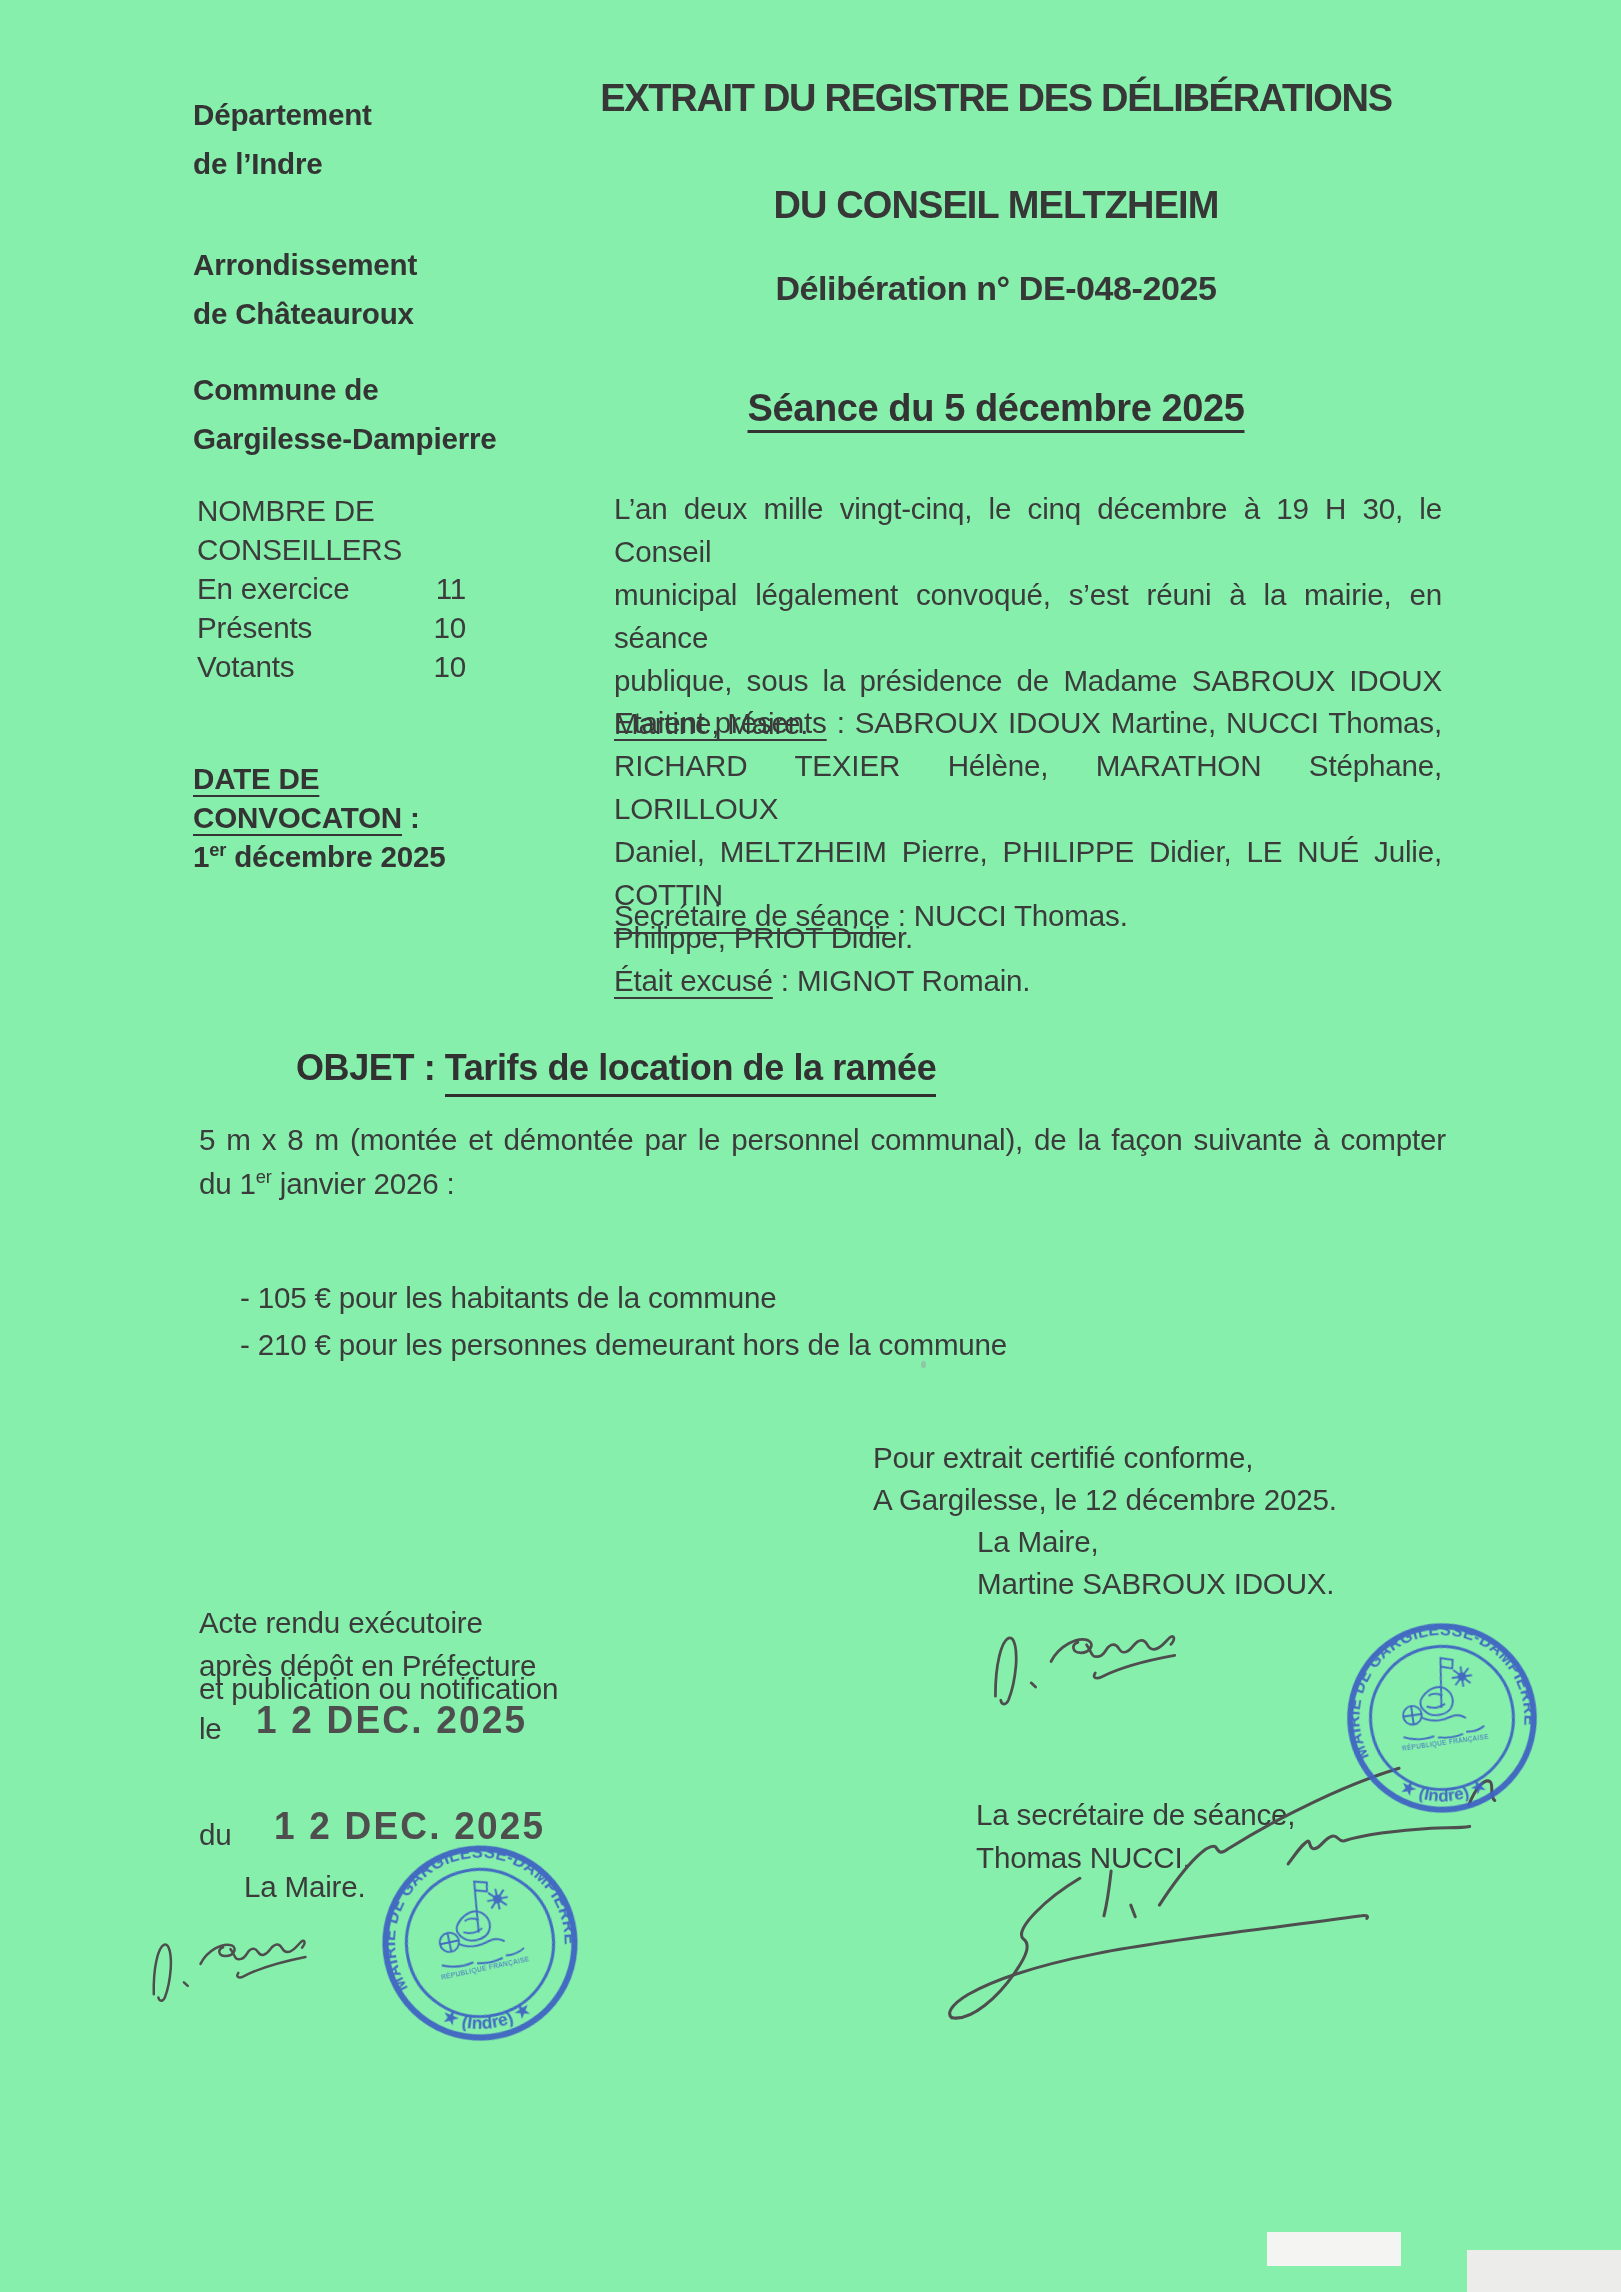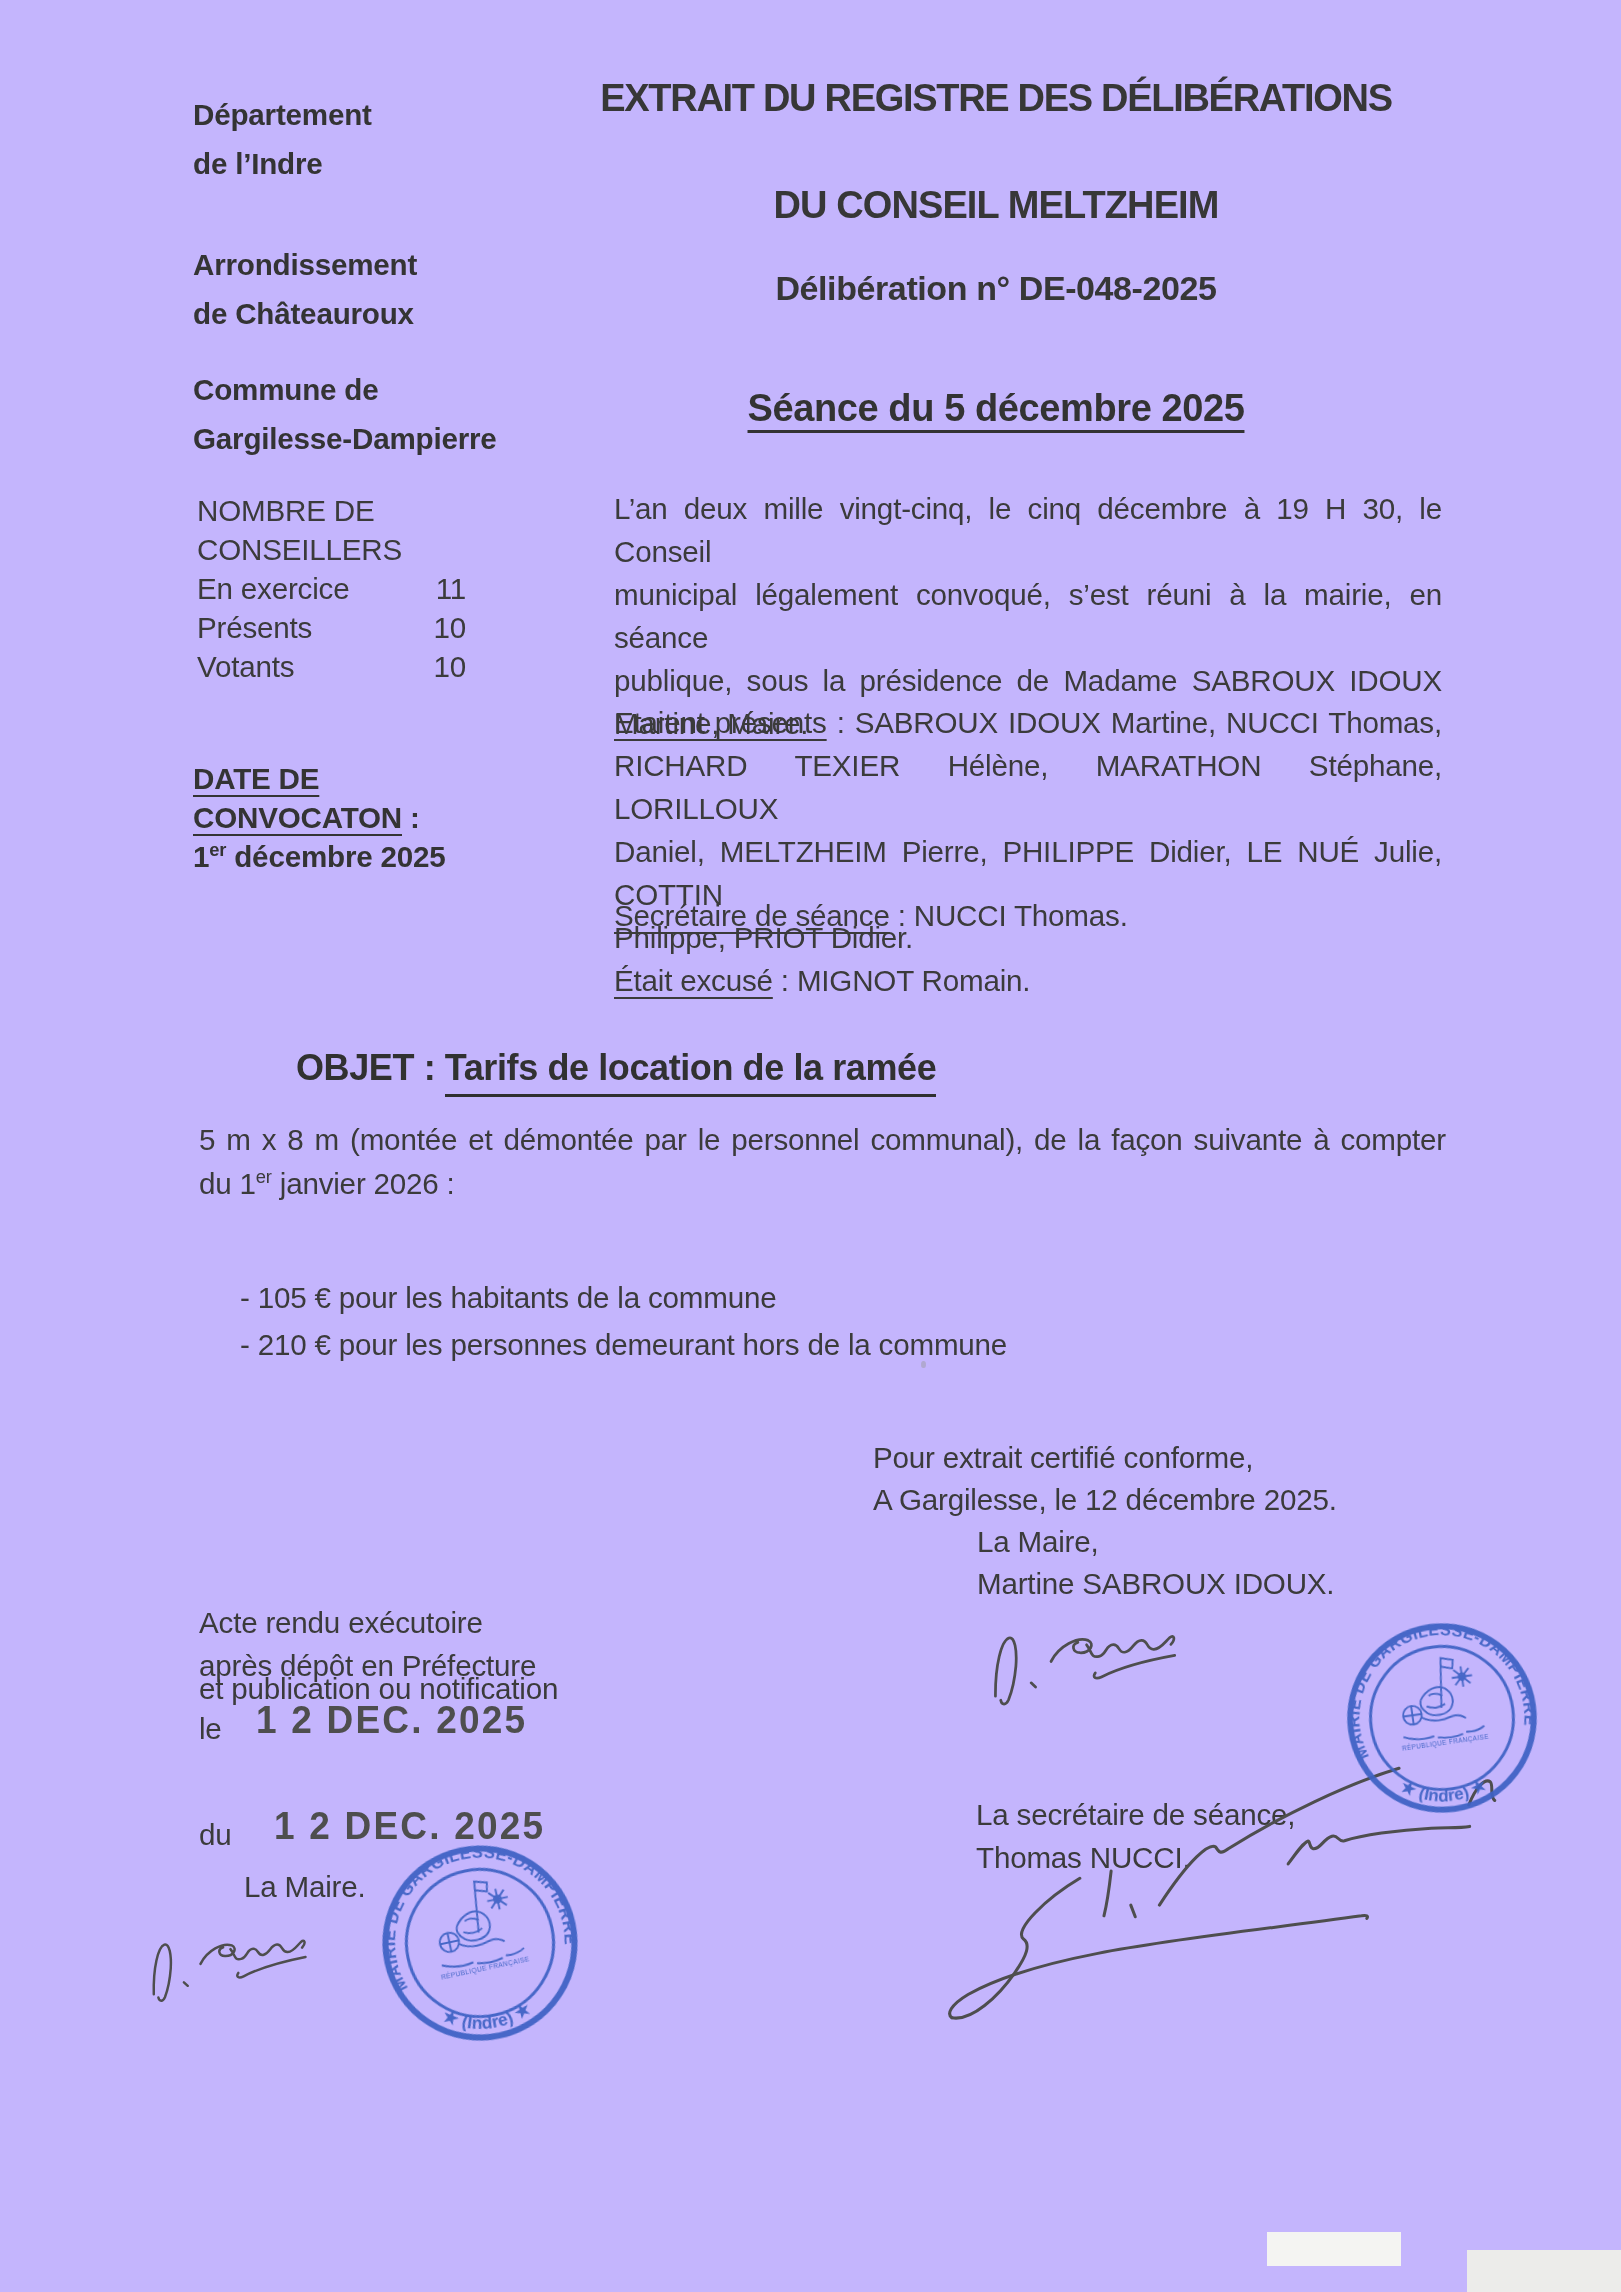--- a/index.html
+++ b/index.html
@@ -1,16 +1,16 @@
 <!DOCTYPE html>
 <html style="font-size:14.3px"><head>
 <meta charset="utf-8">
 <style>
   html,body{margin:0;padding:0;background:#ffffff;}
-  .page{position:relative;width:1621px;height:2293px;background:#c4b5fd;overflow:hidden;
+  .page{position:relative;width:1621px;height:2293px;background:#86efac;overflow:hidden;
         font-family:"Liberation Sans",sans-serif;color:#3b3b3b;}
   .abs{position:absolute;}
   .t{font-size:29.6px;line-height:43px;letter-spacing:-0.2px;color:#3b3b3b;}
   .sm{font-size:29.6px;line-height:39px;}
   .b{font-weight:700;color:#343434;}
   .jline{text-align:justify;text-align-last:justify;}
   .u{text-decoration:underline;text-decoration-thickness:2.2px;text-underline-offset:6.3px;}
   .center{text-align:center;}
   .h1{font-size:38px;font-weight:700;letter-spacing:-1.3px;color:#373737;}
   .h2{font-size:38px;font-weight:700;letter-spacing:-0.9px;color:#373737;}

